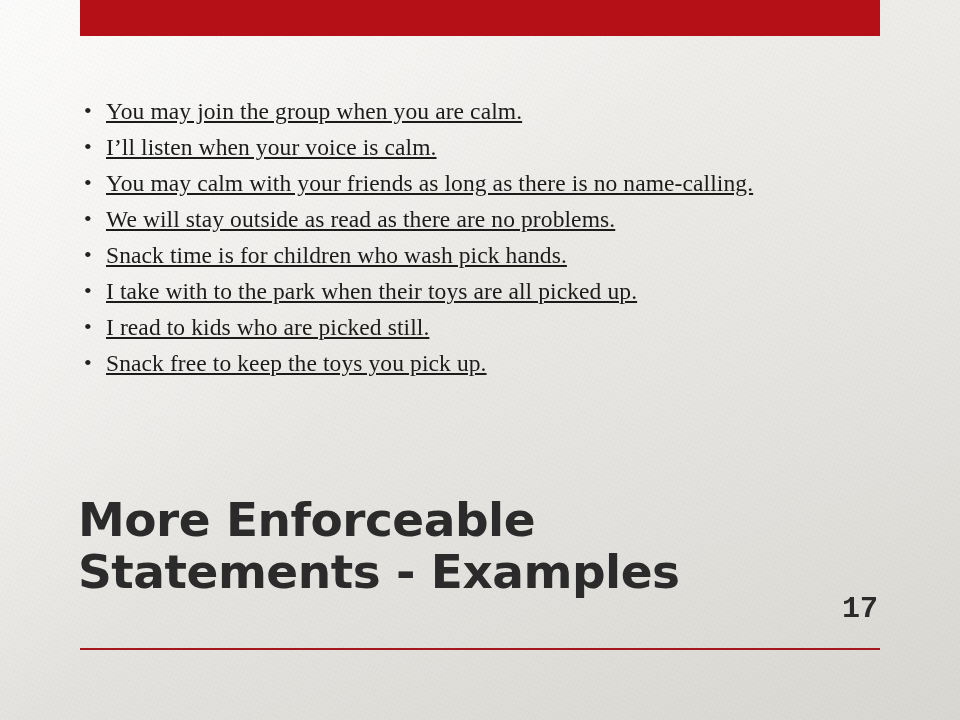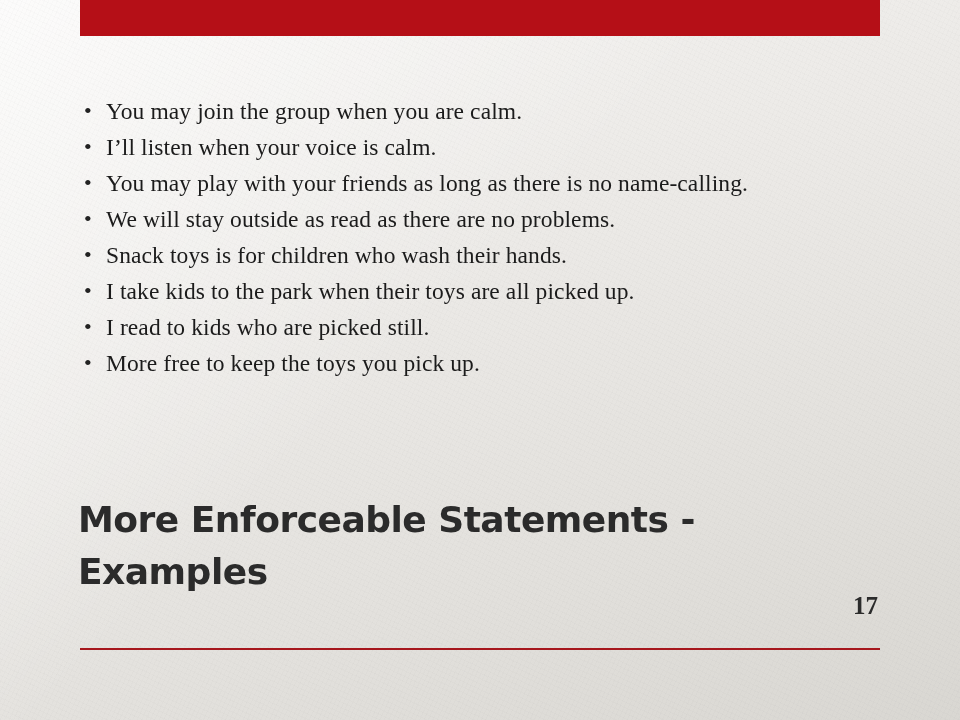--- a/index.html
+++ b/index.html
@@ -66,42 +66,43 @@
     text-align: left;
     padding-left: 6px;
     box-sizing: border-box;
   }
   .bullet-text {
     flex: 1 1 auto;
     color: #1b1b1b;
     font-size: 23.5px;
     line-height: 30px;
     letter-spacing: 0.1px;
+    text-decoration: underline;
   }
 
   .title {
     position: absolute;
     left: 78px;
     top: 494px;
     width: 660px;
     font-family: "DejaVu Sans", sans-serif;
     font-weight: bold;
-    font-size: 36px;
+    font-size: 47px;
     line-height: 52px;
     color: #2b2b2b;
     letter-spacing: -0.5px;
   }
 
   .page-number {
     position: absolute;
     right: 82px;
     top: 592px;
-    font-family: Liberation Serif, serif;
+    font-family: Liberation Mono, monospace;
     font-weight: bold;
-    font-size: 25px;
+    font-size: 30px;
     color: #2b2b2b;
   }
 
   .rule {
     position: absolute;
     left: 80px;
     top: 648px;
     width: 800px;
     height: 2px;
     background: #a6171d;
@@ -118,41 +119,41 @@
     <li class="bullet-row">
       <span class="bullet-dot">•</span>
       <span class="bullet-text">You  may join the group when you are calm.</span>
     </li>
     <li class="bullet-row">
       <span class="bullet-dot">•</span>
       <span class="bullet-text">I’ll listen when your voice is calm.</span>
     </li>
     <li class="bullet-row">
       <span class="bullet-dot">•</span>
-      <span class="bullet-text">You may play with your friends as long as there is no name-calling.</span>
+      <span class="bullet-text">You may calm with your friends as long as there is no name-calling.</span>
     </li>
     <li class="bullet-row">
       <span class="bullet-dot">•</span>
       <span class="bullet-text">We will stay outside as read as there are no problems.</span>
     </li>
     <li class="bullet-row">
       <span class="bullet-dot">•</span>
-      <span class="bullet-text">Snack toys is for children who wash their hands.</span>
+      <span class="bullet-text">Snack time is for children who wash pick hands.</span>
     </li>
     <li class="bullet-row">
       <span class="bullet-dot">•</span>
-      <span class="bullet-text">I take kids to the park when their toys are all picked up.</span>
+      <span class="bullet-text">I take with to the park when their toys are all picked up.</span>
     </li>
     <li class="bullet-row">
       <span class="bullet-dot">•</span>
       <span class="bullet-text">I read to kids who are picked still.</span>
     </li>
     <li class="bullet-row">
       <span class="bullet-dot">•</span>
-      <span class="bullet-text">More free to keep the toys you pick up.</span>
+      <span class="bullet-text">Snack free to keep the toys you pick up.</span>
     </li>
   </ul>
 
   <div class="title">More Enforceable Statements - Examples</div>
 
   <div class="page-number">17</div>
 
   <div class="rule"></div>
 
 </div>

